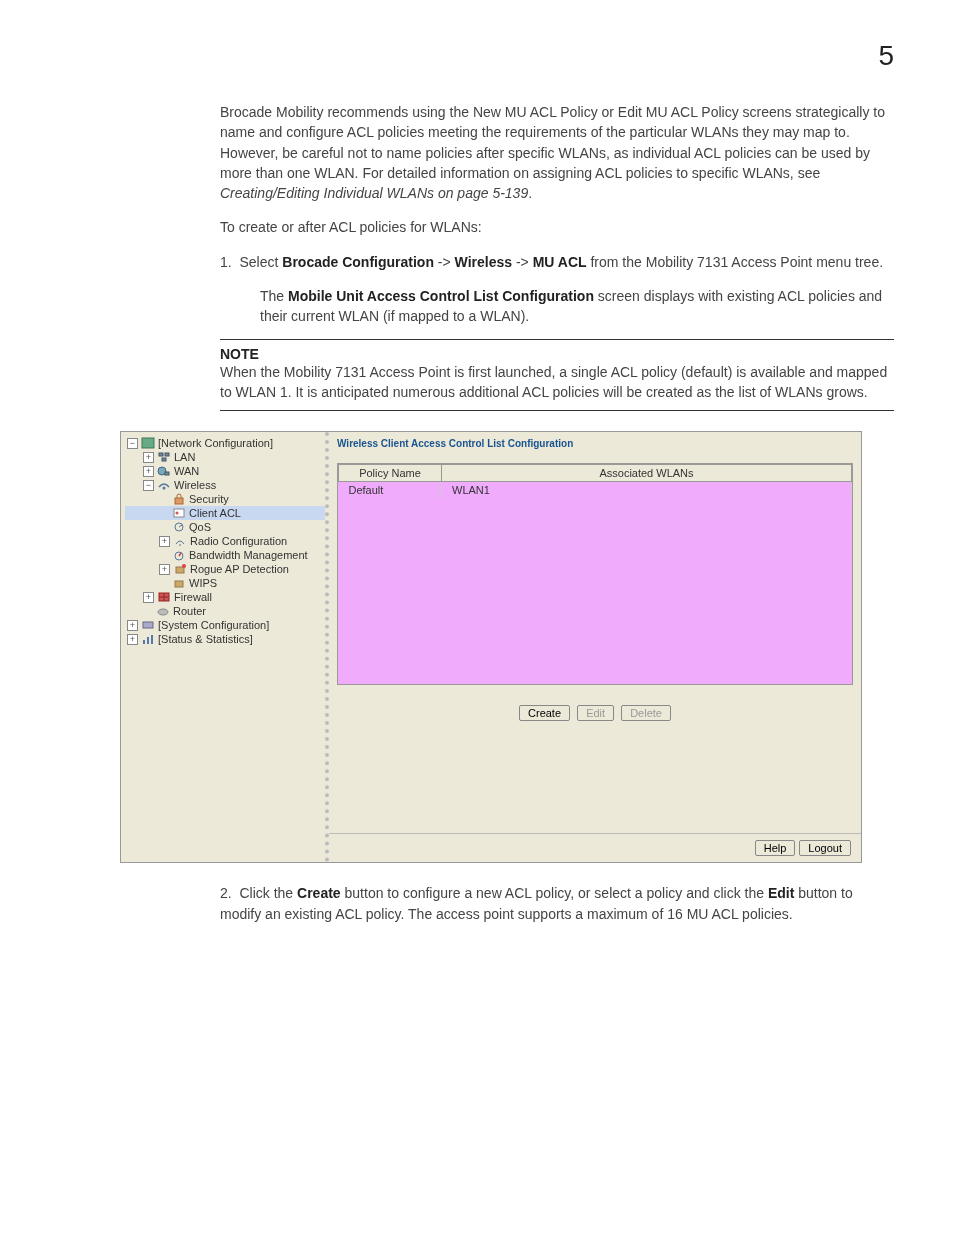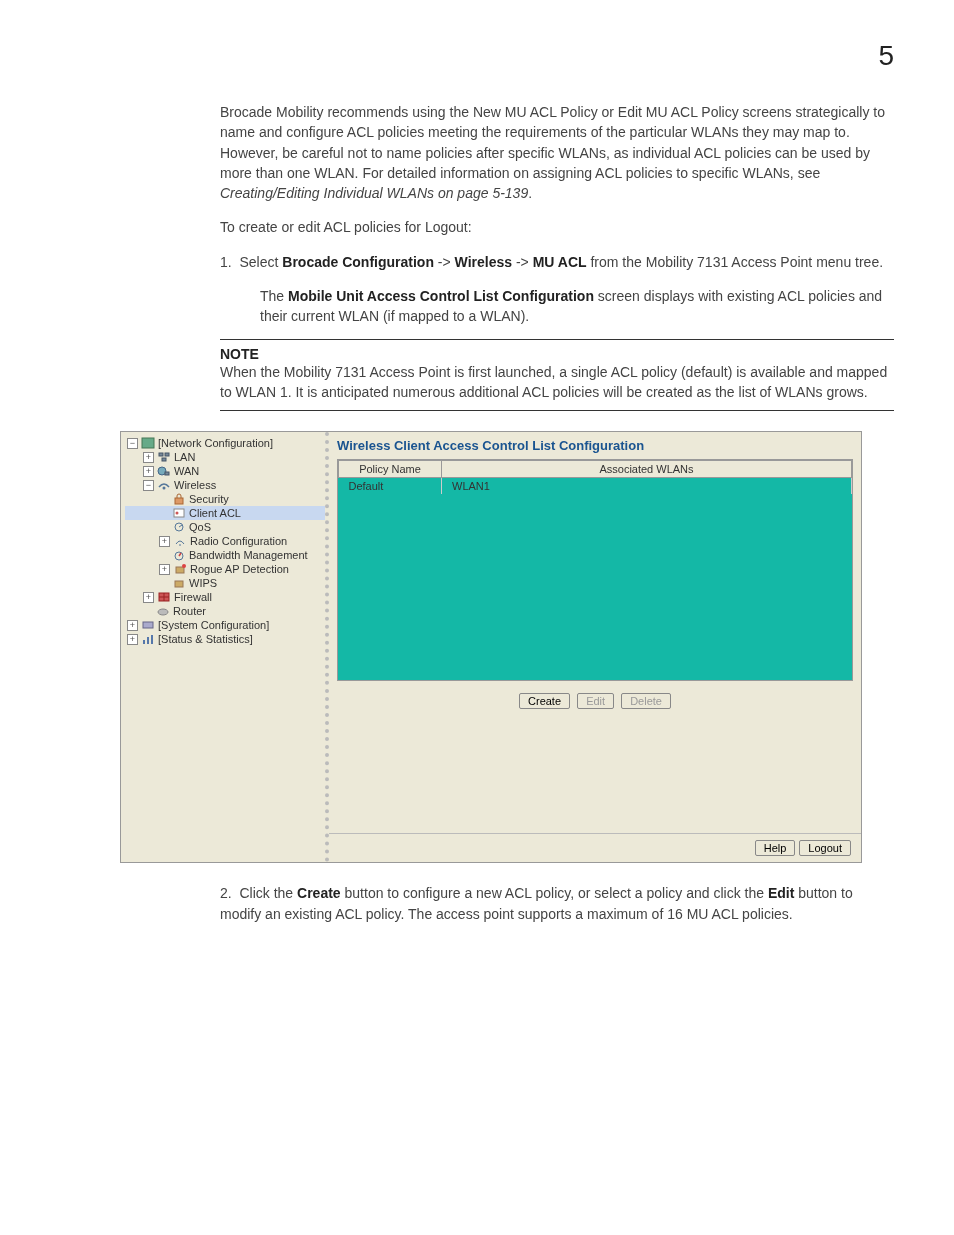--- a/index.html
+++ b/index.html
@@ -54,22 +54,22 @@
   .tree-item { white-space:nowrap; padding:1px 0; display:flex; align-items:center; color:#333;}
   .tree-item .toggle {width:9px;height:9px;border:1px solid #888;display:inline-flex;align-items:center;justify-content:center;font-size:9px;line-height:1;margin-right:3px;color:#555;background:#fff;}
   .tree-item .noggle{width:13px;display:inline-block;}
   .tree-icon{width:14px;height:12px;display:inline-block;margin-right:3px;}
   .tree-item.selected{background:#c8d8f0;}
   .lvl1{padding-left:2px;}
   .lvl2{padding-left:18px;}
   .lvl3{padding-left:34px;}
 
   .content-panel{flex:1;display:flex;flex-direction:column;background:#ece9d8;}
-  .panel-title{color:#1a5490;font-weight:bold;font-size:13px;padding:6px 8px;}
-  .table-wrap{margin:0 8px;border:1px solid #999;background:#14b8a6;height:220px;}
+  .panel-title{color:#1a5490;font-weight:bold;font-size:10px;padding:6px 8px;}
+  .table-wrap{margin:8px 8px;border:1px solid #999;background:#f0abfc;height:220px;}
   .tbl{width:100%;border-collapse:collapse;font-size:11px;}
   .tbl th{background:#ece9d8;border:1px solid #999;font-weight:normal;padding:2px 6px;text-align:center;}
   .tbl td{border-right:1px solid #ccc;padding:2px 10px;}
   .btn-row{text-align:center;padding:12px 0;}
   .btn{
     font-size:11px;padding:1px 8px;margin:0 2px;
     background:#ece9d8;border:1px solid #888;border-radius:2px;
   }
   .btn.disabled{color:#999;}
   .bottom-btns{display:flex;justify-content:flex-end;padding:6px 8px;border-top:1px solid #bbb;margin-top:auto;}
@@ -79,21 +79,21 @@
 </style>
 </head>
 <body>
 
 <div class="page-number">5</div>
 
 <p class="body-text indent">
   <span>Brocade Mobility recommends using the New MU ACL Policy or Edit MU ACL Policy screens strategically to name and configure ACL policies meeting the requirements of the particular WLANs they may map to. However, be careful not to name policies after specific WLANs, as individual ACL policies can be used by more than one WLAN. For detailed information on assigning ACL policies to specific WLANs, see </span><span class="italic">Creating/Editing Individual WLANs on page 5-139</span><span>.</span>
 </p>
 
-<p class="body-text indent">To create or edit ACL policies for Logout:</p>
+<p class="body-text indent">To create or after ACL policies for WLANs:</p>
 
 <p class="body-text step">
   1.&nbsp;&nbsp;<span>Select </span><span class="bold">Brocade Configuration</span><span> -&gt; </span><span class="bold">Wireless</span><span> -&gt; </span><span class="bold">MU ACL</span><span> from the Mobility 7131 Access Point menu tree.</span>
 </p>
 
 <p class="body-text step-sub">
   <span>The </span><span class="bold">Mobile Unit Access Control List Configuration</span><span> screen displays with existing ACL policies and their current WLAN (if mapped to a WLAN).</span>
 </p>
 
 <hr class="rule">

